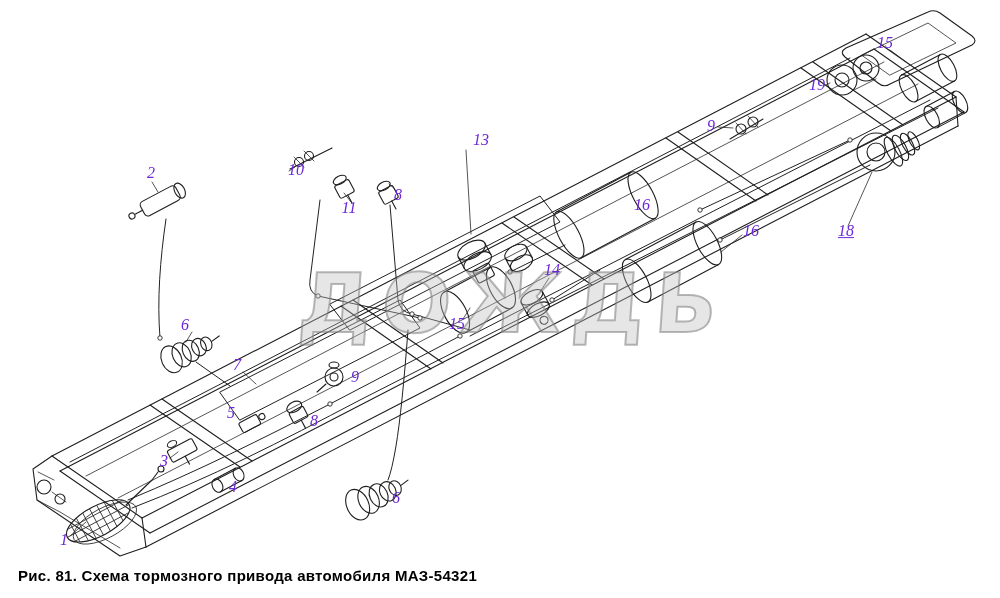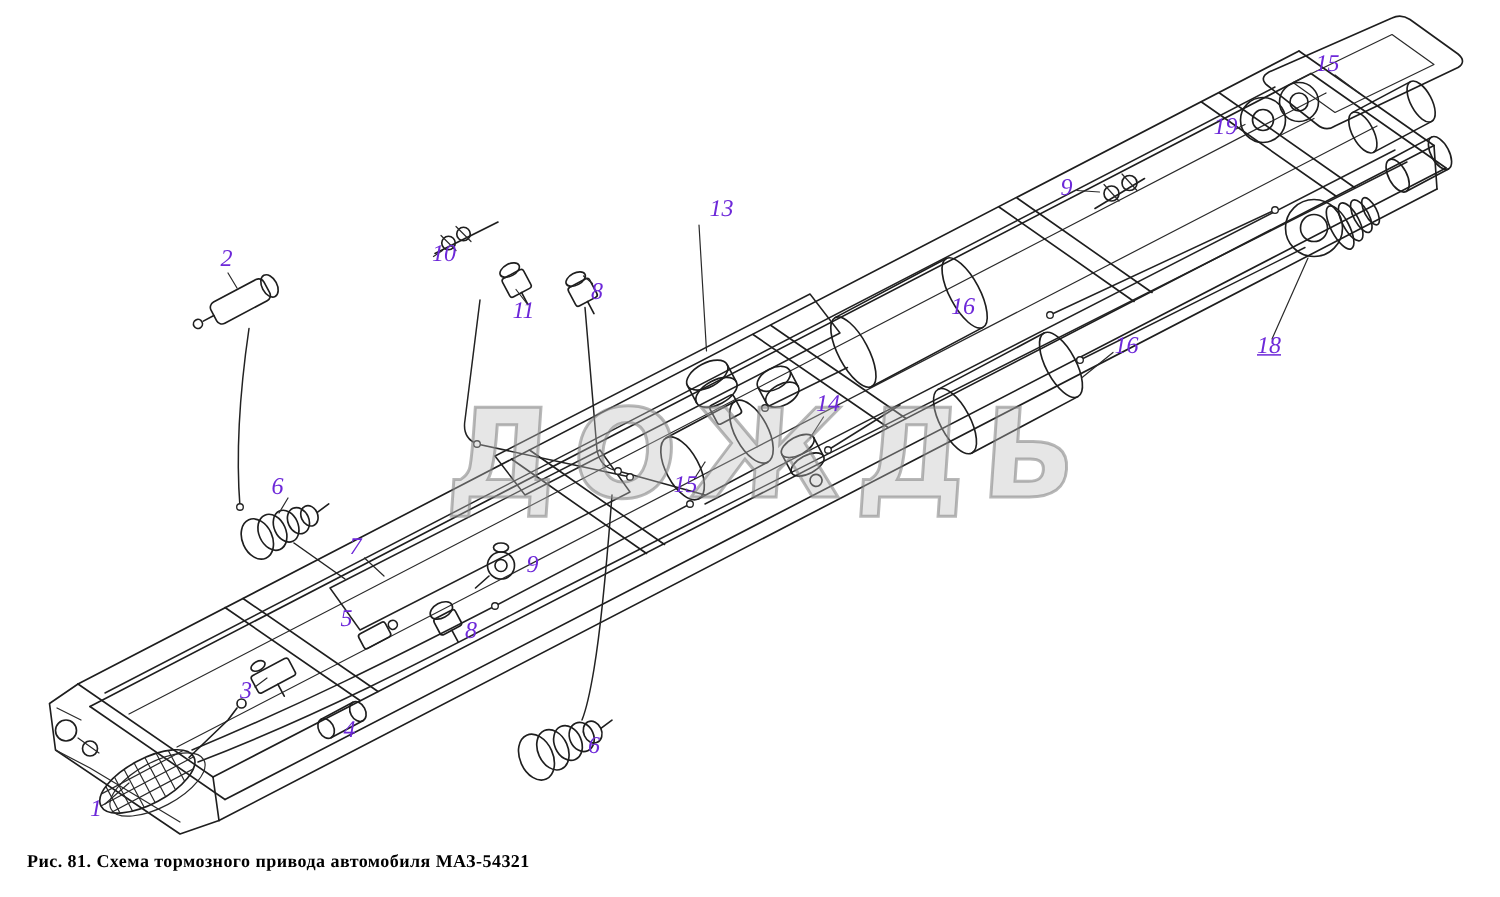--- a/index.html
+++ b/index.html
@@ -16,21 +16,21 @@
     position:absolute;left:278px;top:256px;width:470px;height:96px;
     font-family:"DejaVu Sans",sans-serif;font-weight:bold;font-size:82px;line-height:96px;
     text-align:center;letter-spacing:10px;
     color:rgba(190,190,190,0.38);
     -webkit-text-stroke:2px rgba(125,125,125,0.55);
     transform:skewX(-4deg);
     user-select:none;pointer-events:none;white-space:nowrap;
   }
   #caption{
     position:absolute;left:18px;top:567px;
-    font-family:Liberation Serif, serif;font-weight:bold;font-size:12px;color:#000;
+    font-family:Liberation Sans, sans-serif;font-weight:bold;font-size:15px;color:#000;
     letter-spacing:0.3px;white-space:nowrap;
   }
   .callout{
     position:absolute;transform:translate(-50%,-55%);
     font-family:"Liberation Serif",serif;font-style:italic;font-size:16px;color:#6d28d9;
     white-space:nowrap;pointer-events:none;
   }
 </style>
 </head>
 <body>

